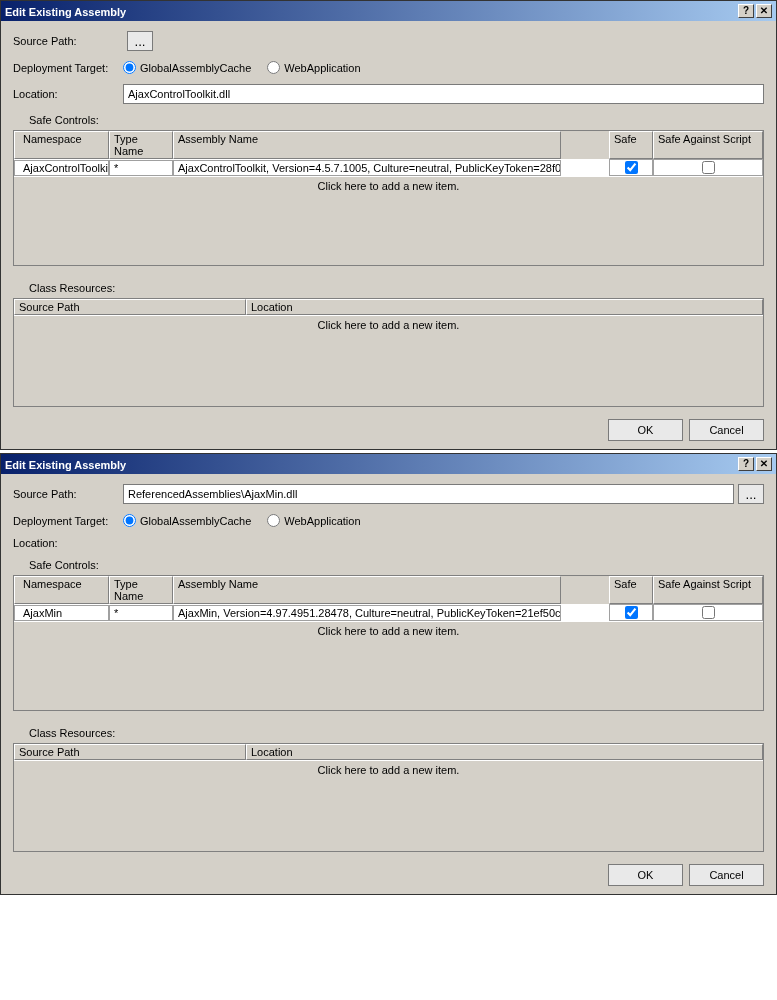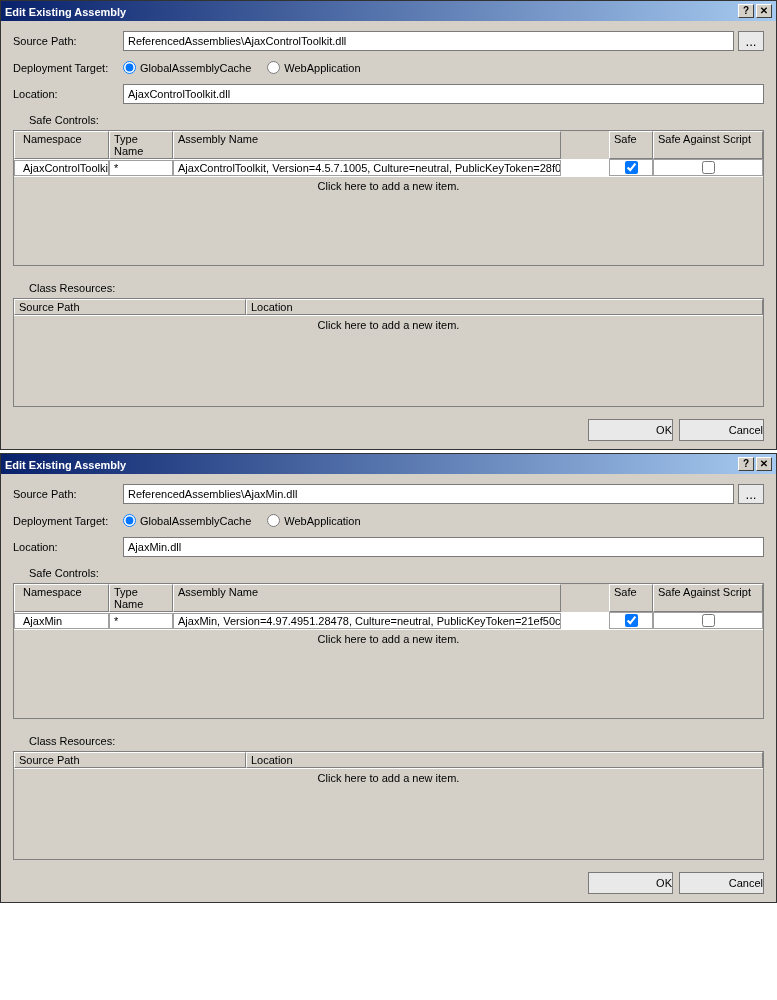--- a/index.html
+++ b/index.html
@@ -19,21 +19,21 @@
 .section-lbl { margin: 6px 16px 4px; }
 .grid { border: 1px solid #808080; background: #d4d0c8; }
 .grid-head { display: flex; }
 .gh { border: 1px solid #fff; border-right-color: #808080; border-bottom-color: #808080; padding: 1px 4px; background: #d4d0c8; }
 .grid-row { display: flex; background: #fff; align-items: flex-end; }
 .gc { border: 1px solid #a0a0a0; padding: 1px 4px; overflow: hidden; white-space: nowrap; display: flex; align-items: center; }
 .gc.center { justify-content: center; }
 .add-row { text-align: center; padding: 3px; background: #d4d0c8; border-top: 1px solid #fff; }
 .grid-pad { height: 70px; background: #d4d0c8; }
 .button-row { display: flex; justify-content: flex-end; gap: 6px; padding-top: 8px; margin-top: 4px; }
-.btn { width: 85px; height: 22px; border: 1px solid #7a7a7a; background: #e9e9e9; font: inherit; text-align: right; }
+.btn { width: 75px; height: 22px; border: 1px solid #7a7a7a; background: #e9e9e9; font: inherit; }
 .col-ns { width: 95px; padding-left: 8px; }
 .col-tn { width: 64px; }
 .col-an { flex: 1; }
 .col-s { width: 44px; margin-left: 48px; }
 .col-sas { width: 110px; }
 .col-sp { width: 232px; }
 .col-loc { flex: 1; }
 .grid2 .grid-pad { height: 72px; }
 input[type=checkbox] { margin: 0; }
 </style>
@@ -44,21 +44,20 @@
   <div class="titlebar">
     <span>Edit Existing Assembly</span>
     <div class="tbtns">
       <div class="tbtn">?</div>
       <div class="tbtn">✕</div>
     </div>
   </div>
   <div class="body">
     <div class="row">
       <span class="lbl">Source Path:</span>
-      <input class="field" value="ReferencedAssemblies\AjaxControlToolkit.dll" style="">
       <button class="browse">...</button>
     </div>
     <div class="row">
       <span class="lbl">Deployment Target:</span>
       <div class="radio-group">
         <label class="radio-item">
             <input type="radio" name="d1" checked="" style="">
             <span>GlobalAssemblyCache</span>
           </label>
         <label class="radio-item">
@@ -135,21 +134,20 @@
             <span>GlobalAssemblyCache</span>
           </label>
         <label class="radio-item">
             <input type="radio" name="d2" style="">
             <span>WebApplication</span>
           </label>
       </div>
     </div>
     <div class="row">
       <span class="lbl">Location:</span>
-      <input class="field" value="AjaxMin.dll" style="">
     </div>
 
     <div class="section-lbl">Safe Controls:</div>
     <div class="grid">
       <div class="grid-head">
         <div class="gh col-ns">Namespace</div>
         <div class="gh col-tn">Type Name</div>
         <div class="gh col-an">Assembly Name</div>
         <div class="gh col-s">Safe</div>
         <div class="gh col-sas">Safe Against Script</div>

